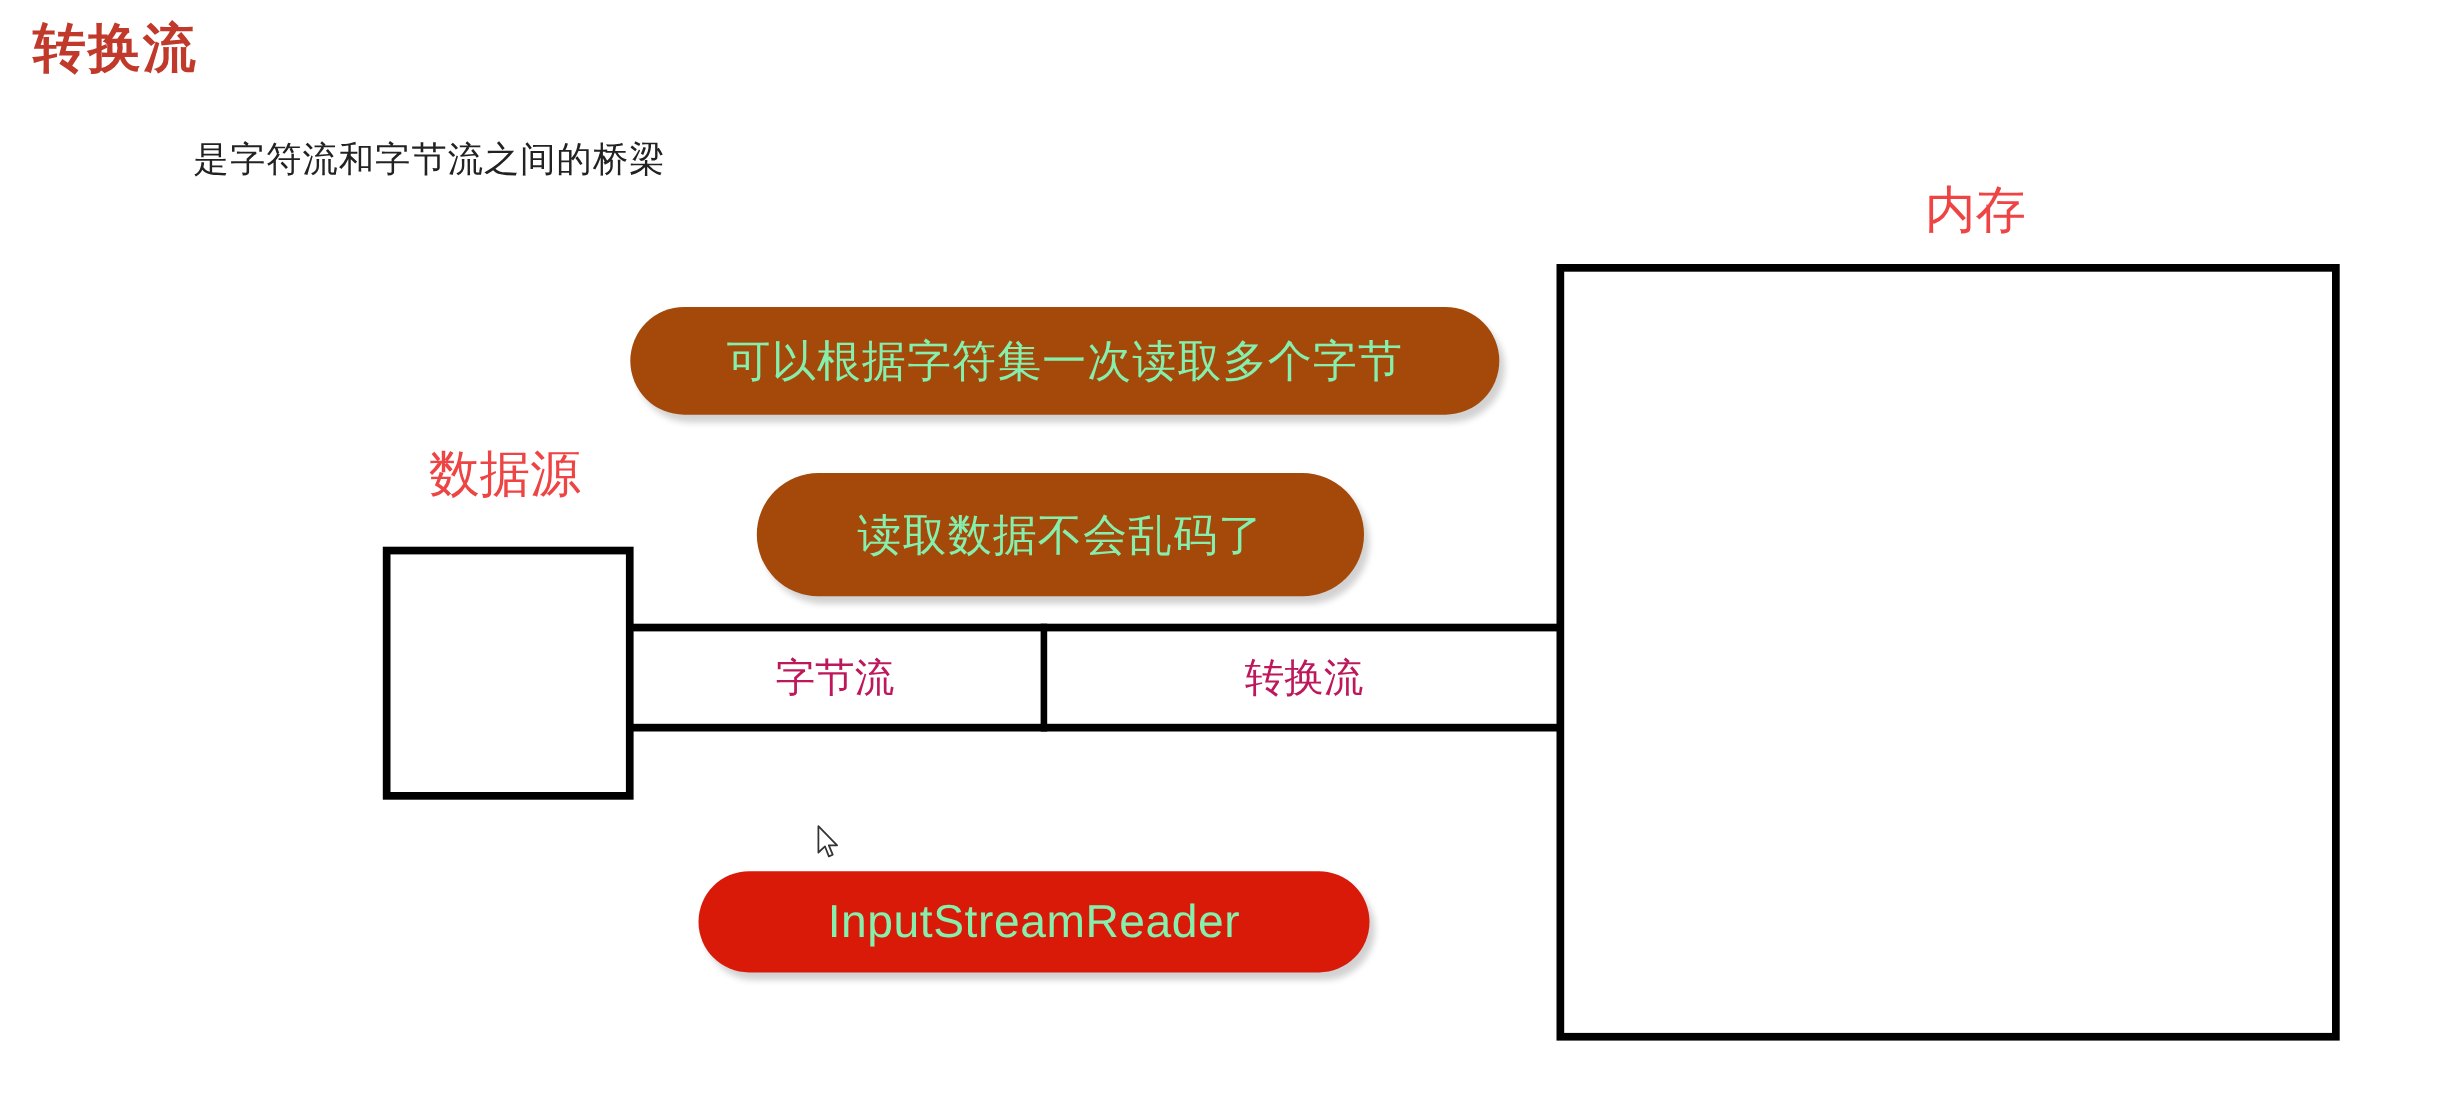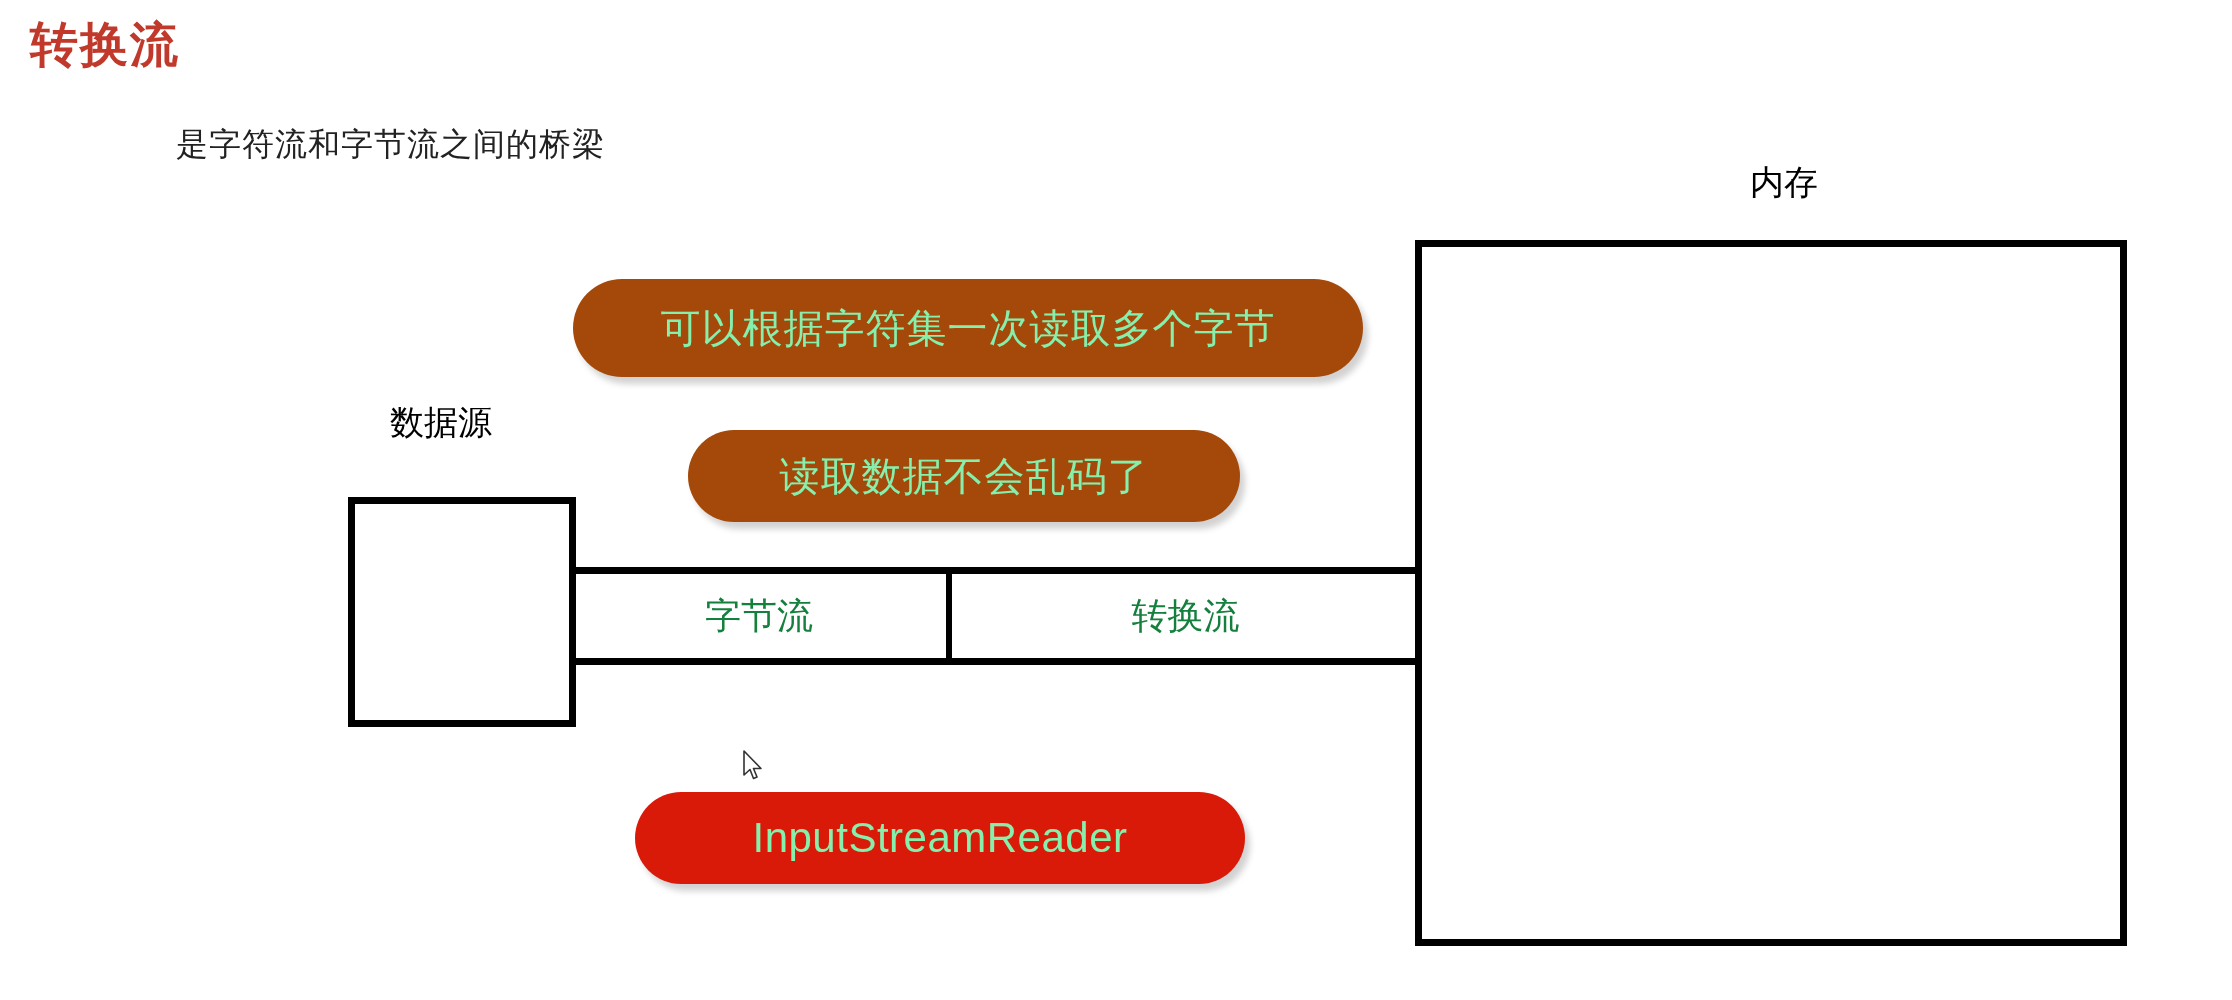--- a/index.html
+++ b/index.html
@@ -40,22 +40,22 @@
     font-size: 32px;
     font-weight: 400;
     color: #222222;
     letter-spacing: 1px;
     white-space: nowrap;
   }
 
   
   .caption {
     position: absolute;
-    font-size: 34px;
-    color: #000000;
+    font-size: 46px;
+    color: #ef4444;
     white-space: nowrap;
   }
   .caption-source { left: 390px; top: 400px; }
   .caption-memory { left: 1750px; top: 160px; }
 
   
   .box {
     position: absolute;
     background: #ffffff;
     border: 7px solid #000000;
@@ -100,21 +100,21 @@
     background: #000000;
   }
   .pipe-seg {
     position: absolute;
     top: 7px;
     height: 84px;
     display: flex;
     align-items: center;
     justify-content: center;
     font-size: 36px;
-    color: #15803d;
+    color: #be185d;
     white-space: nowrap;
   }
   .pipe-seg-left { left: 0; width: 374px; }
   .pipe-seg-right { left: 380px; width: 467px; }
 
   
   .pill {
     position: absolute;
     display: flex;
     align-items: center;
@@ -133,21 +133,21 @@
     top: 279px;
     width: 790px;
     height: 98px;
     font-size: 40px;
     letter-spacing: 1px;
   }
   .pill-garbled {
     left: 688px;
     top: 430px;
     width: 552px;
-    height: 92px;
+    height: 112px;
     font-size: 40px;
     letter-spacing: 1px;
   }
   .pill-class {
     left: 635px;
     top: 792px;
     width: 610px;
     height: 92px;
     font-size: 42px;
     letter-spacing: 0.5px;

